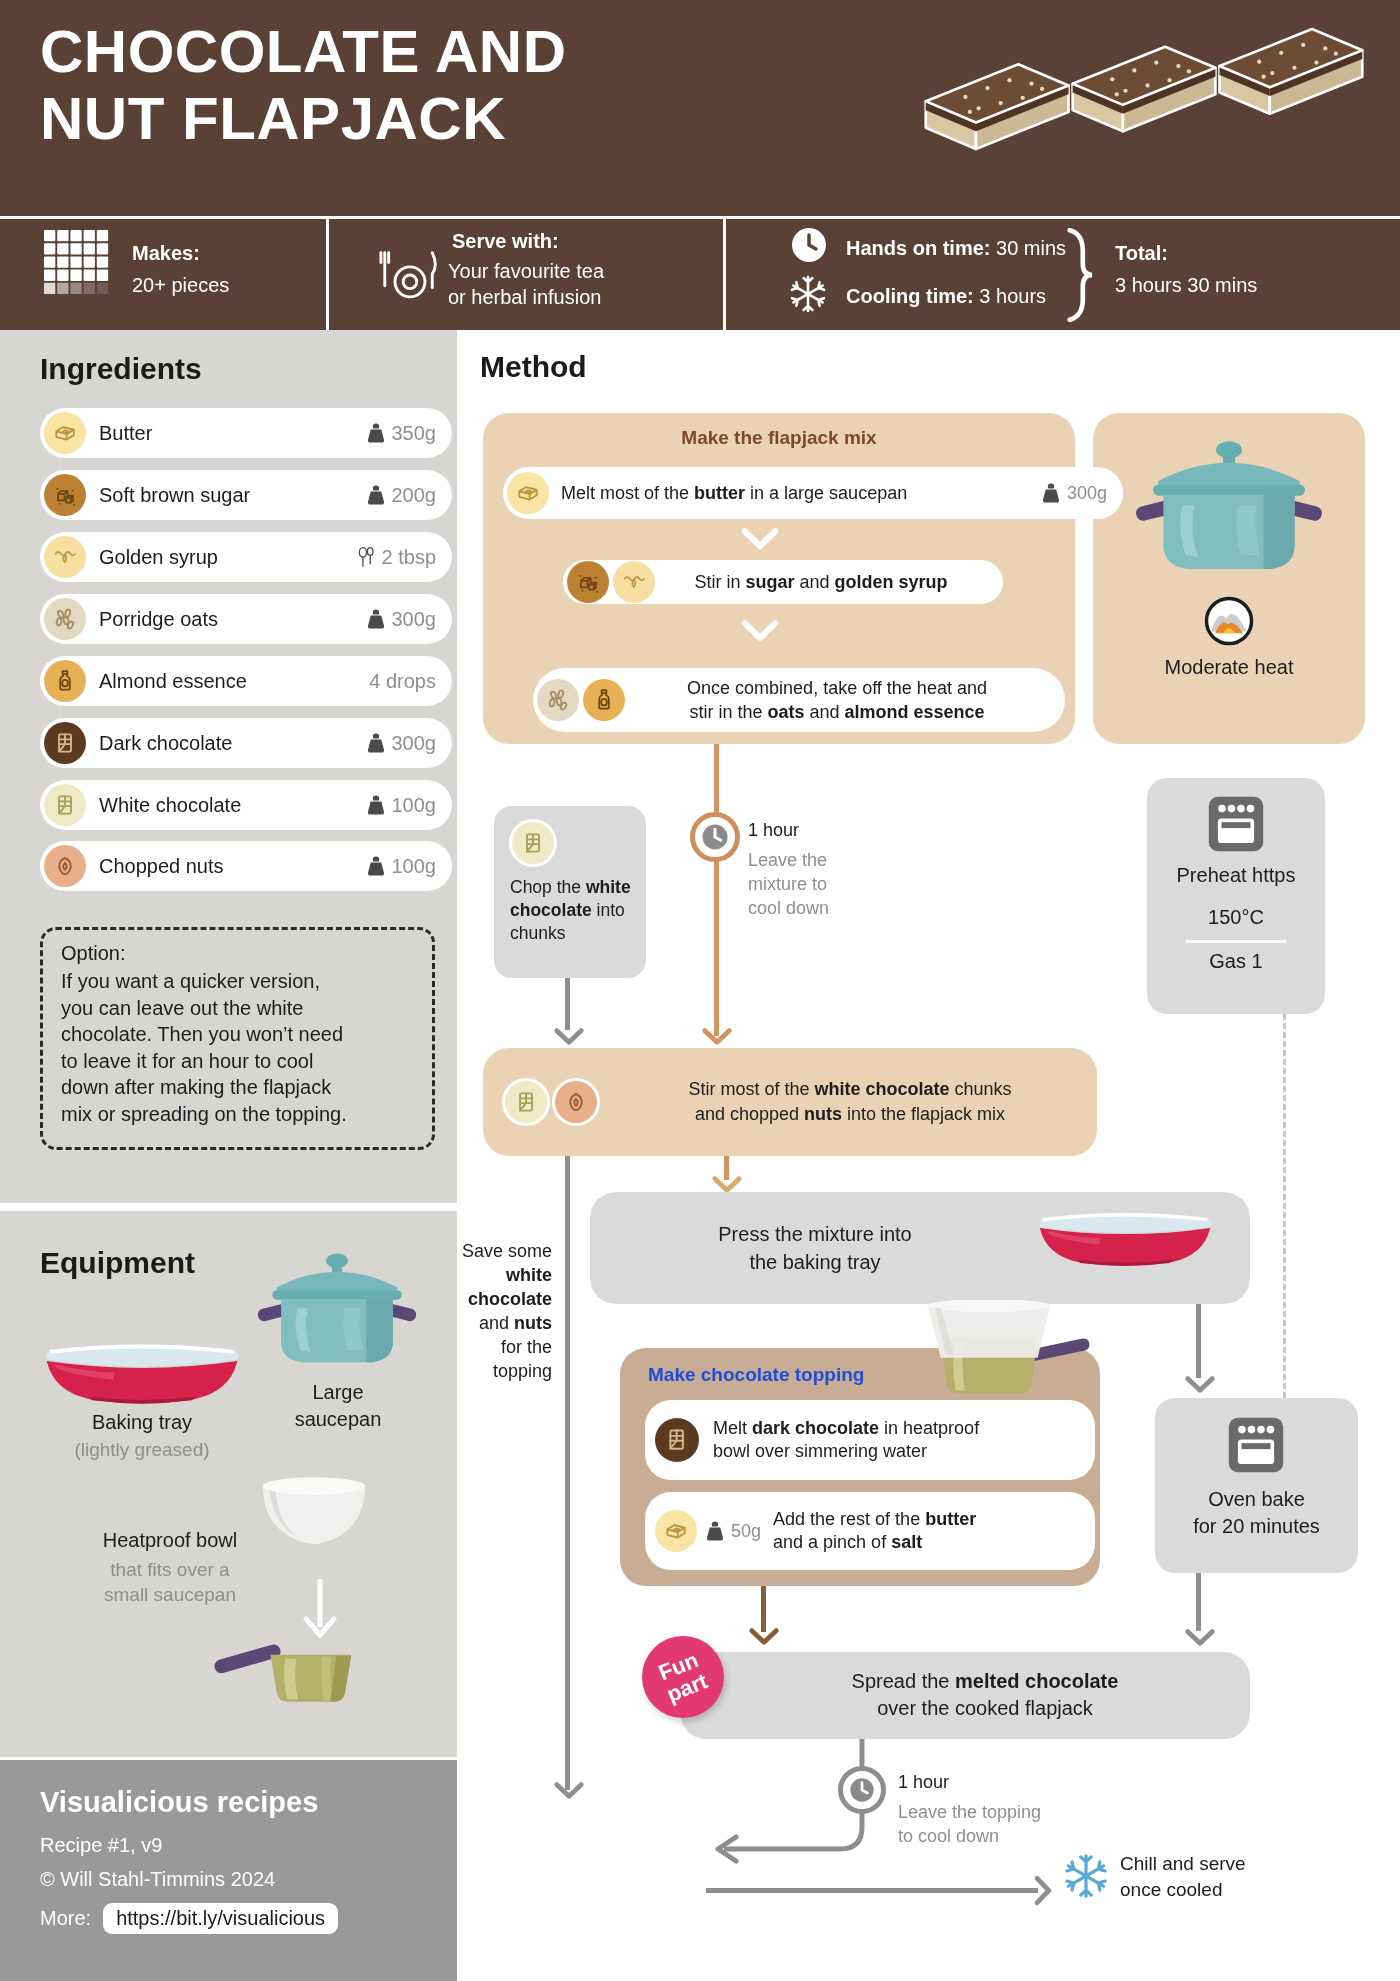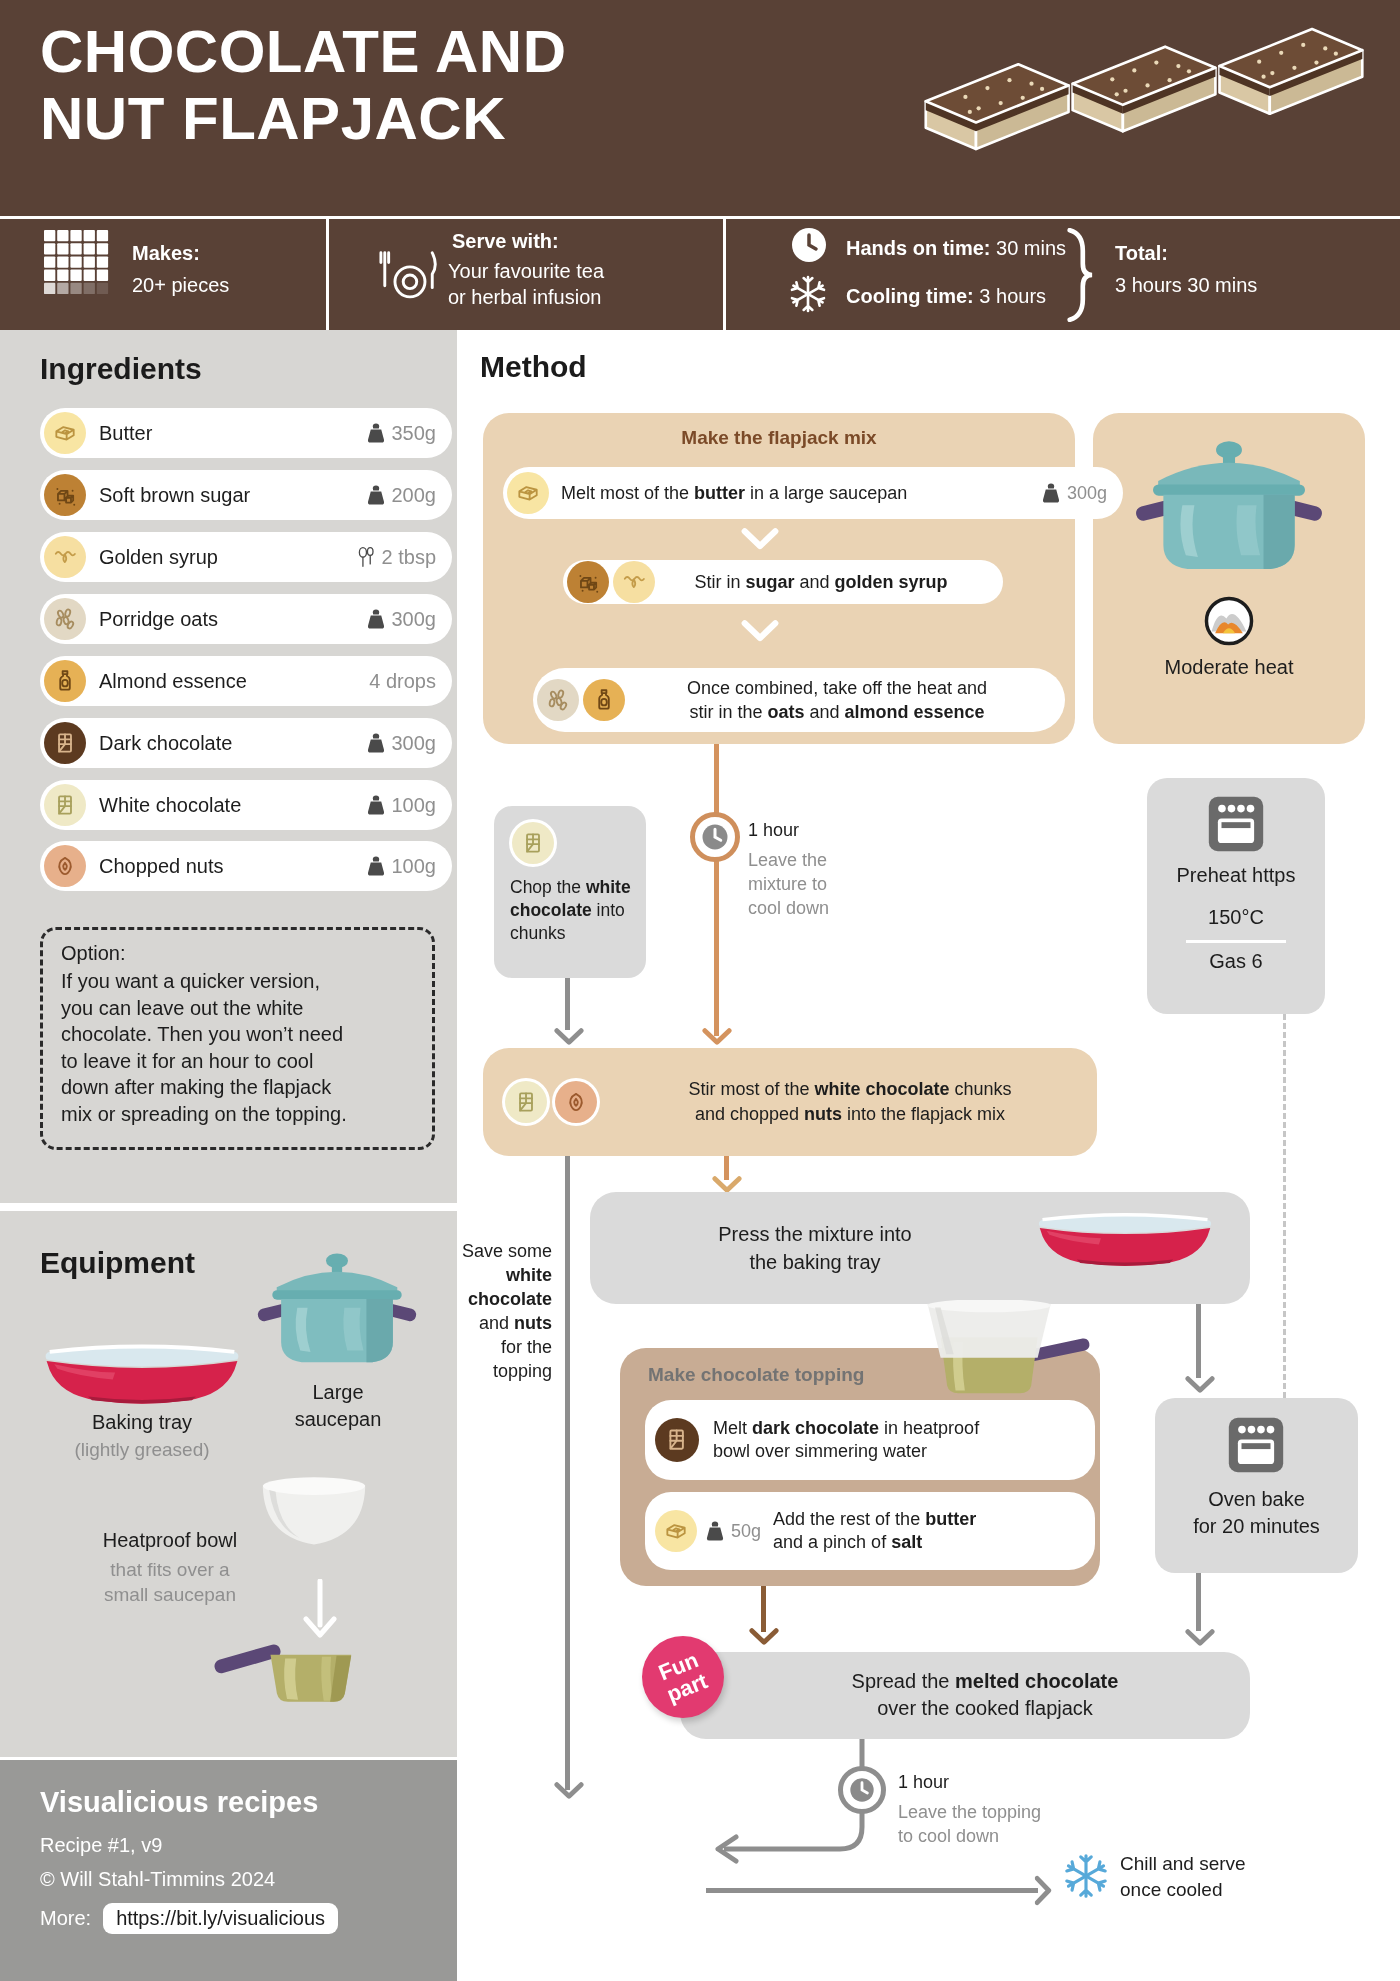--- a/index.html
+++ b/index.html
@@ -40,21 +40,21 @@
   .optbox{position:absolute;border:3px dashed #2a2a2a;border-radius:16px;box-sizing:border-box;padding:12px 18px}
   .grey{color:#8f8f8f}
   
   .fgrey{background:#999997;color:#fff}
   .urlpill{background:#fff;color:#1b1b1b;border-radius:9px;padding:4px 13px;font-size:20px;display:inline-block}
   
   .tanbox{position:absolute;background:#ead3b4;border-radius:26px}
   .taupebox{position:absolute;background:#c8ac94;border-radius:26px}
   .greybox{position:absolute;background:#dadada;border-radius:22px}
   .tanhead{font-size:19px;font-weight:700;color:#7b4a28}
-  .tauphead{font-size:19px;font-weight:700;color:#737373}
+  .tauphead{font-size:19px;font-weight:700;color:#1d4ed8}
   .t18{font-size:18px;line-height:24px}
   .chev{color:#8e8e8e}
   .line{position:absolute;background:#8e8e8e}
   .oline{background:#d4935e}
   .bline{background:#8a5c36}
   .badge{position:absolute;background:#fff;border-radius:50%;display:flex;align-items:center;justify-content:center}
   .funbadge{position:absolute;width:82px;height:82px;border-radius:50%;background:#e23a70;
     display:flex;align-items:center;justify-content:center;z-index:6;box-shadow:2px 4px 6px rgba(0,0,0,.18)}
   .funtxt{transform:rotate(-22deg);font-size:22px;line-height:23px;font-weight:700;color:#fff;text-align:center}
 </style>
@@ -550,21 +550,21 @@
       <use href="#g-chev"></use>
     </svg>
 
   <div class="greybox" style="left:1147px;top:778px;width:178px;height:236px;border-radius:20px">
     <svg class="abs" style="left:60px;top:17px" width="58" height="58" viewBox="0 0 64 64">
         <use href="#g-oven"></use>
       </svg>
     <div class="abs tc" style="left:0;top:86px;width:178px;font-size:20px">Preheat https</div>
     <div class="abs tc" style="left:0;top:128px;width:178px;font-size:20px">150°C</div>
     <div class="abs" style="left:39px;top:162px;width:100px;height:3px;background:#fff"></div>
-    <div class="abs tc" style="left:0;top:172px;width:178px;font-size:20px">Gas 6</div>
+    <div class="abs tc" style="left:0;top:172px;width:178px;font-size:20px">Gas 1</div>
   </div>
   <div class="abs" style="left:1283px;top:1014px;height:384px;border-left:3px dashed #c6c6c6"></div>
 
   <div class="tanbox" style="left:483px;top:1048px;width:614px;height:108px">
     <span class="circ c-wchoc ring abs" style="left:22px;top:33px;width:42px;height:42px">
         <svg viewBox="0 0 24 24">
           <use href="#g-chocbar"></use>
         </svg>
       </span>
     <span class="circ c-nuts ring abs" style="left:72px;top:33px;width:42px;height:42px">

